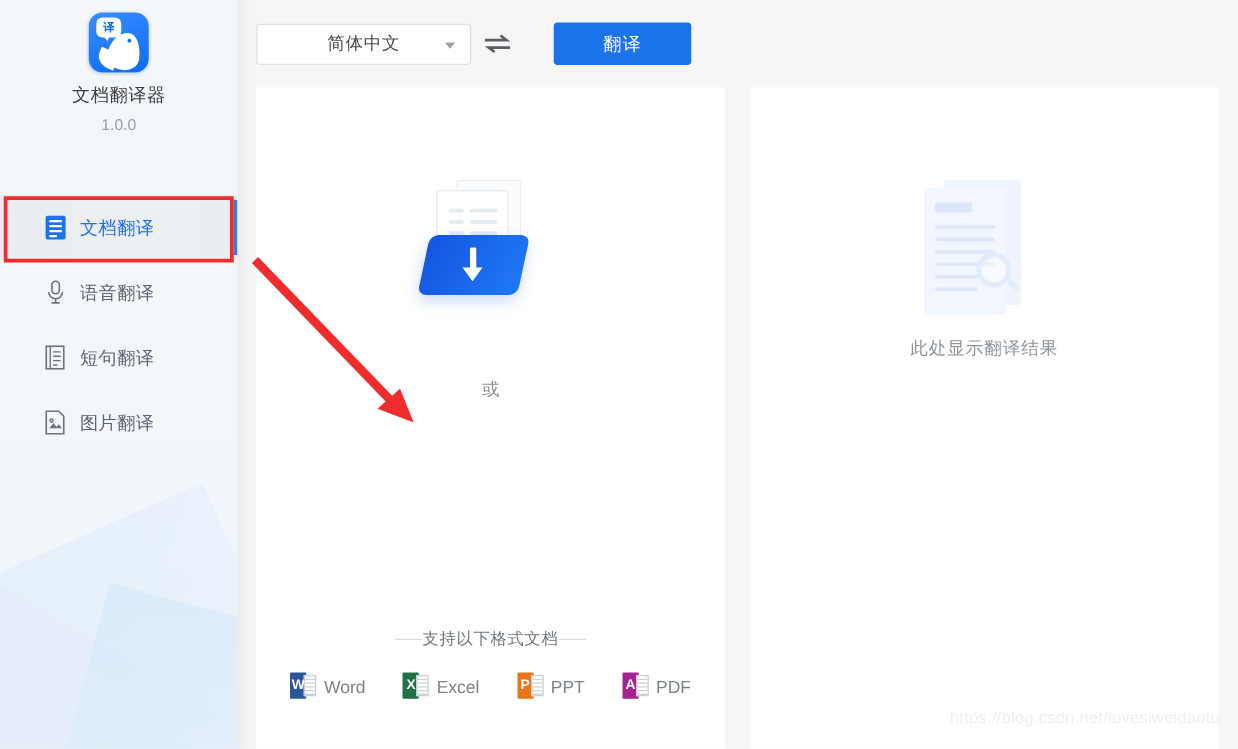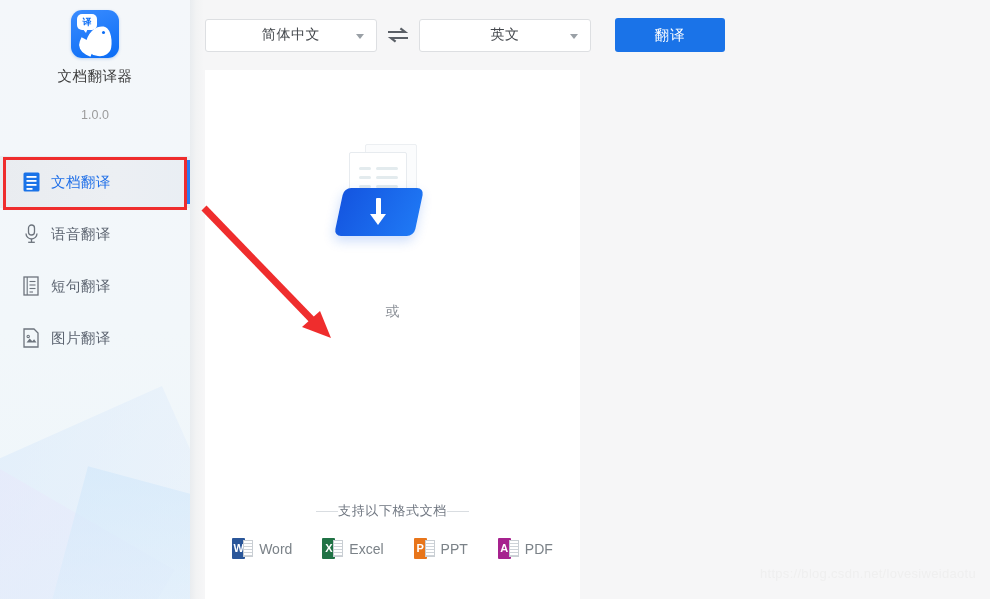--- a/index.html
+++ b/index.html
@@ -110,36 +110,36 @@
     border-right: 2px solid transparent;
     border-top: 5px solid #ffffff;
   }
   #app-title {
     margin-top: 9px;
     font-size: 14.5px;
     color: #3c3c3c;
     letter-spacing: 0.5px;
   }
   #app-version {
-    margin-top: 22px;
+    margin-top: 7px;
     font-size: 12.5px;
     color: #9b9b9b;
   }
 
   #nav {
     position: absolute;
     left: 0; top: 156px;
     width: 190px;
   }
   .nav-item {
     position: relative;
     height: 52px;
     display: flex;
     align-items: center;
-    padding-left: 22px;
+    padding-left: 35px;
     cursor: pointer;
   }
   .nav-item .nav-icon {
     width: 18px; height: 20px;
     margin-right: 11px;
     flex: none;
     display: flex; align-items: center; justify-content: center;
   }
   .nav-item .nav-label {
     font-size: 14.5px;
@@ -532,24 +532,20 @@
       <span class="caret"></span>
     </div>
 
     <div id="swap-btn">
       <svg width="22" height="16" viewBox="0 0 22 16">
         <path d="M1 5 h17 l-4.6 -3.6" fill="none" stroke="#5a5f66" stroke-width="2.2" stroke-linejoin="miter"></path>
         <path d="M21 11 h-17 l4.6 3.6" fill="none" stroke="#5a5f66" stroke-width="2.2" stroke-linejoin="miter"></path>
       </svg>
     </div>
 
-    <div class="lang-select">
-      <span class="lang-text">英文</span>
-      <span class="caret"></span>
-    </div>
 
     <button id="translate-btn">翻译</button>
   </div>
 
   <div id="panel-left">
 
     <div id="upload-art">
       <div class="pg-back"></div>
       <div class="pg-front">
         <i class="l1"></i>
@@ -628,20 +624,37 @@
               <span style="top:11px"></span>
               <span style="top:14px"></span>
             </span>
         </span>
         <span class="fmt-label">PDF</span>
       </div>
 
     </div>
   </div>
 
+  <div id="panel-right">
+    <div id="result-art">
+      <div class="rb"></div>
+      <div class="rf">
+        <div class="bar"></div>
+        <div class="ln a"></div>
+          <div class="ln b"></div>
+          <div class="ln c"></div>
+        <div class="ln d"></div>
+          <div class="ln e"></div>
+          <div class="ln f"></div>
+      </div>
+      <div class="mag-circle"></div>
+      <div class="mag-handle"></div>
+    </div>
+    <div id="result-hint">此处显示翻译结果</div>
+  </div>
 
   <div id="annot-rect"></div>
 
   <svg id="annot-arrow">
     <line x1="204" y1="208" x2="318" y2="326" stroke="#ef2d2d" stroke-width="7"></line>
     <polygon points="331,338 302,327 320,311" fill="#ef2d2d"></polygon>
   </svg>
 
   <div id="watermark">https://blog.csdn.net/lovesiweidaotu</div>
 

